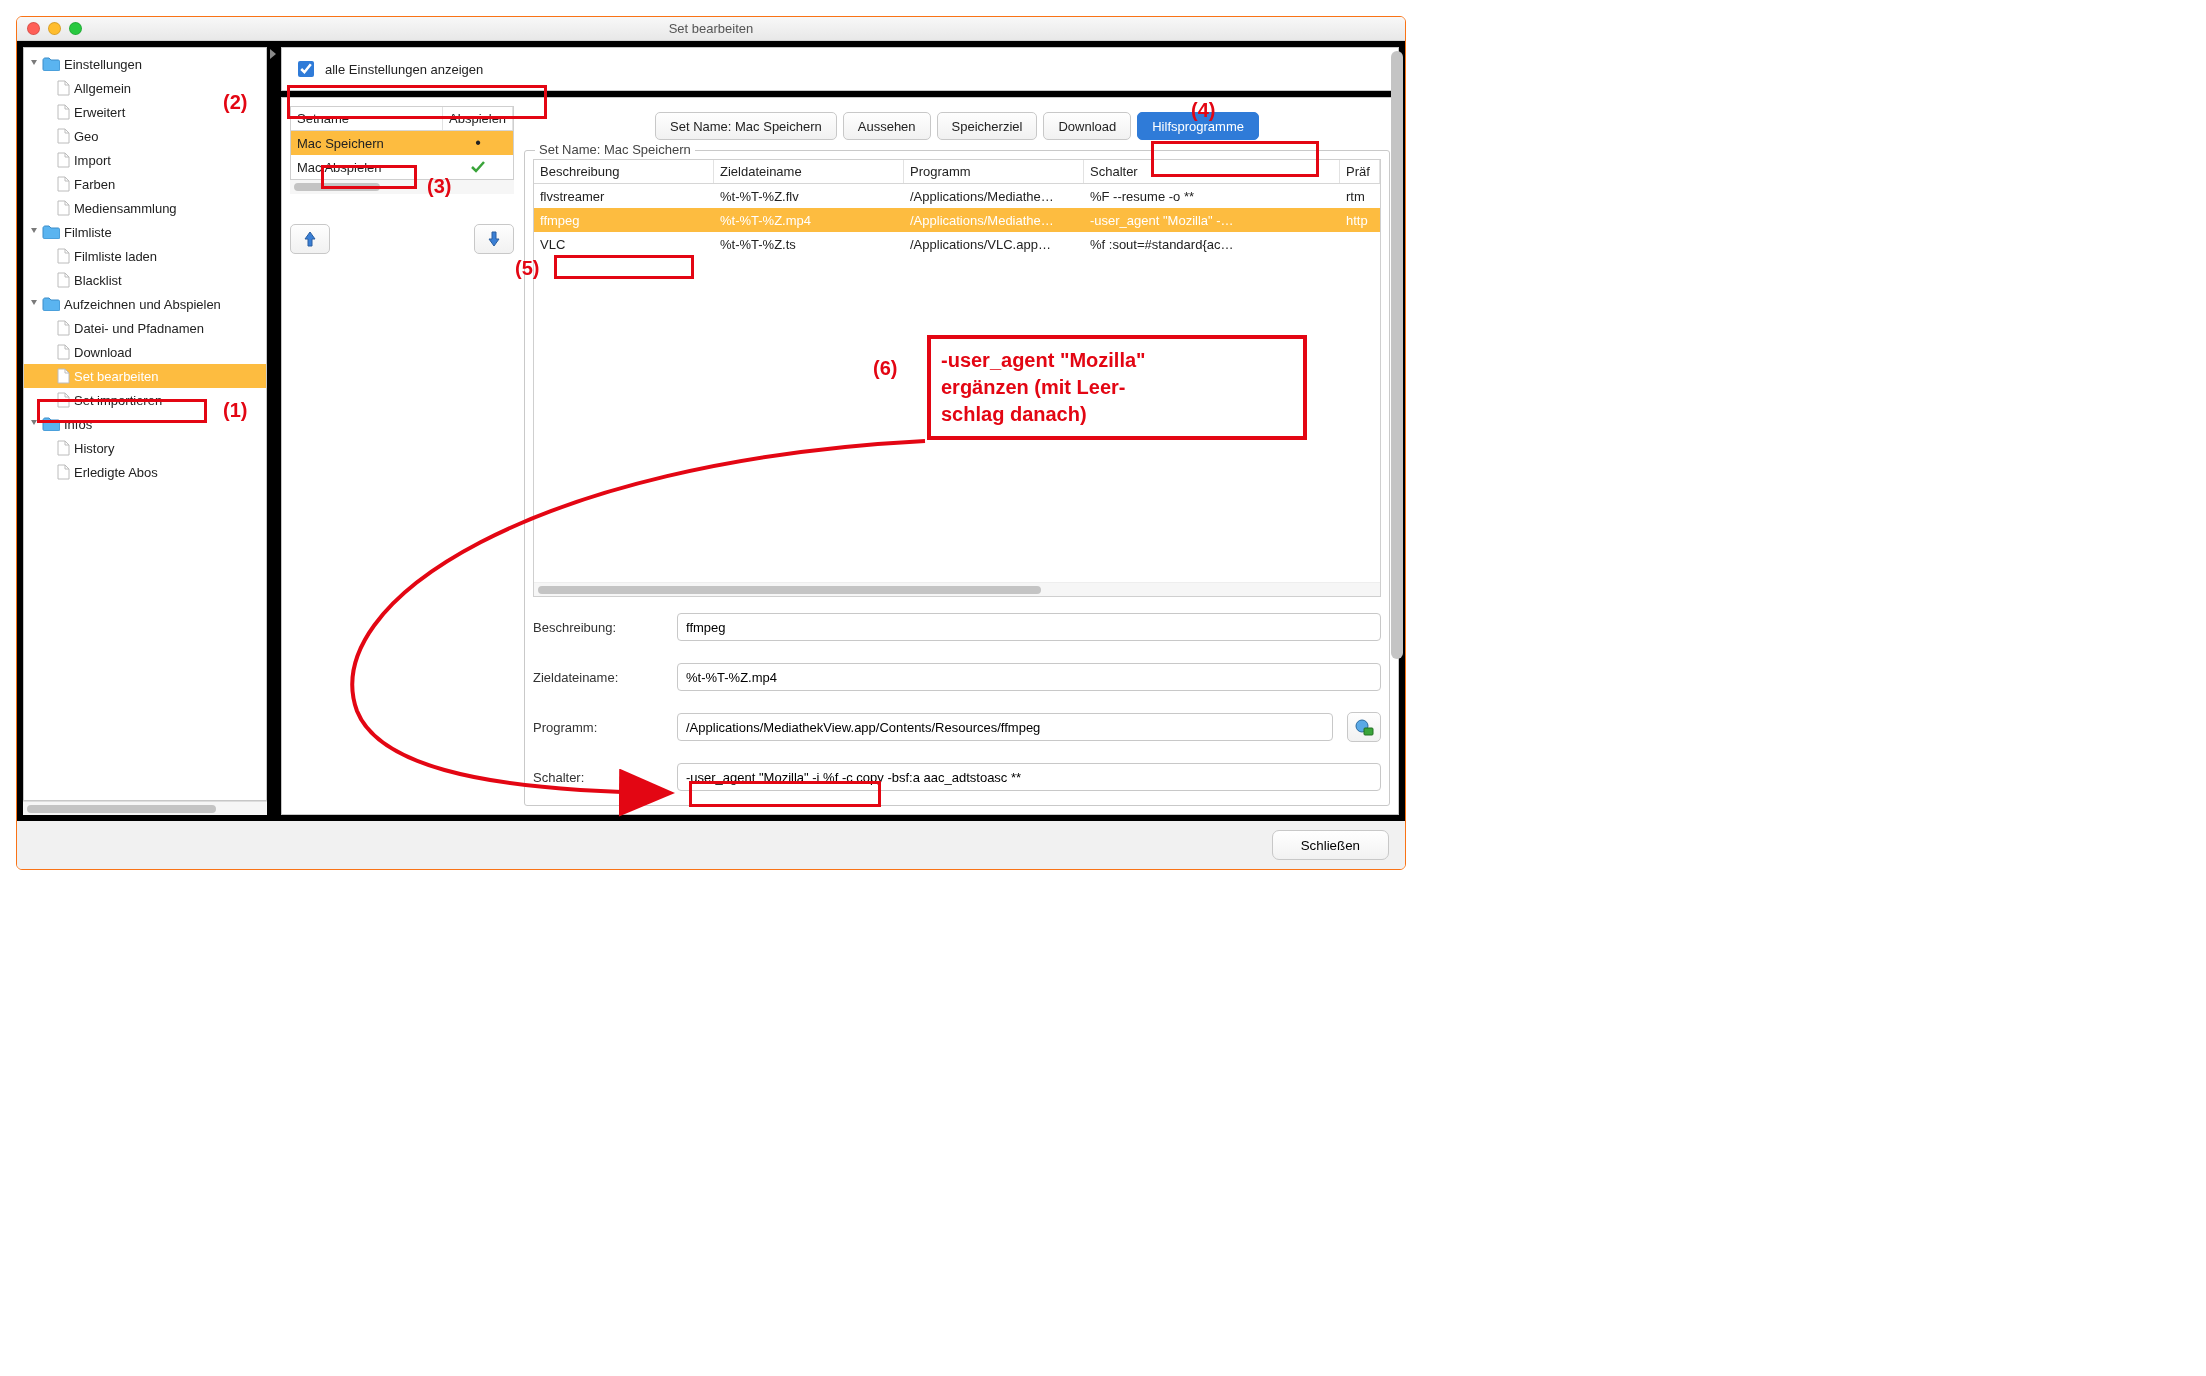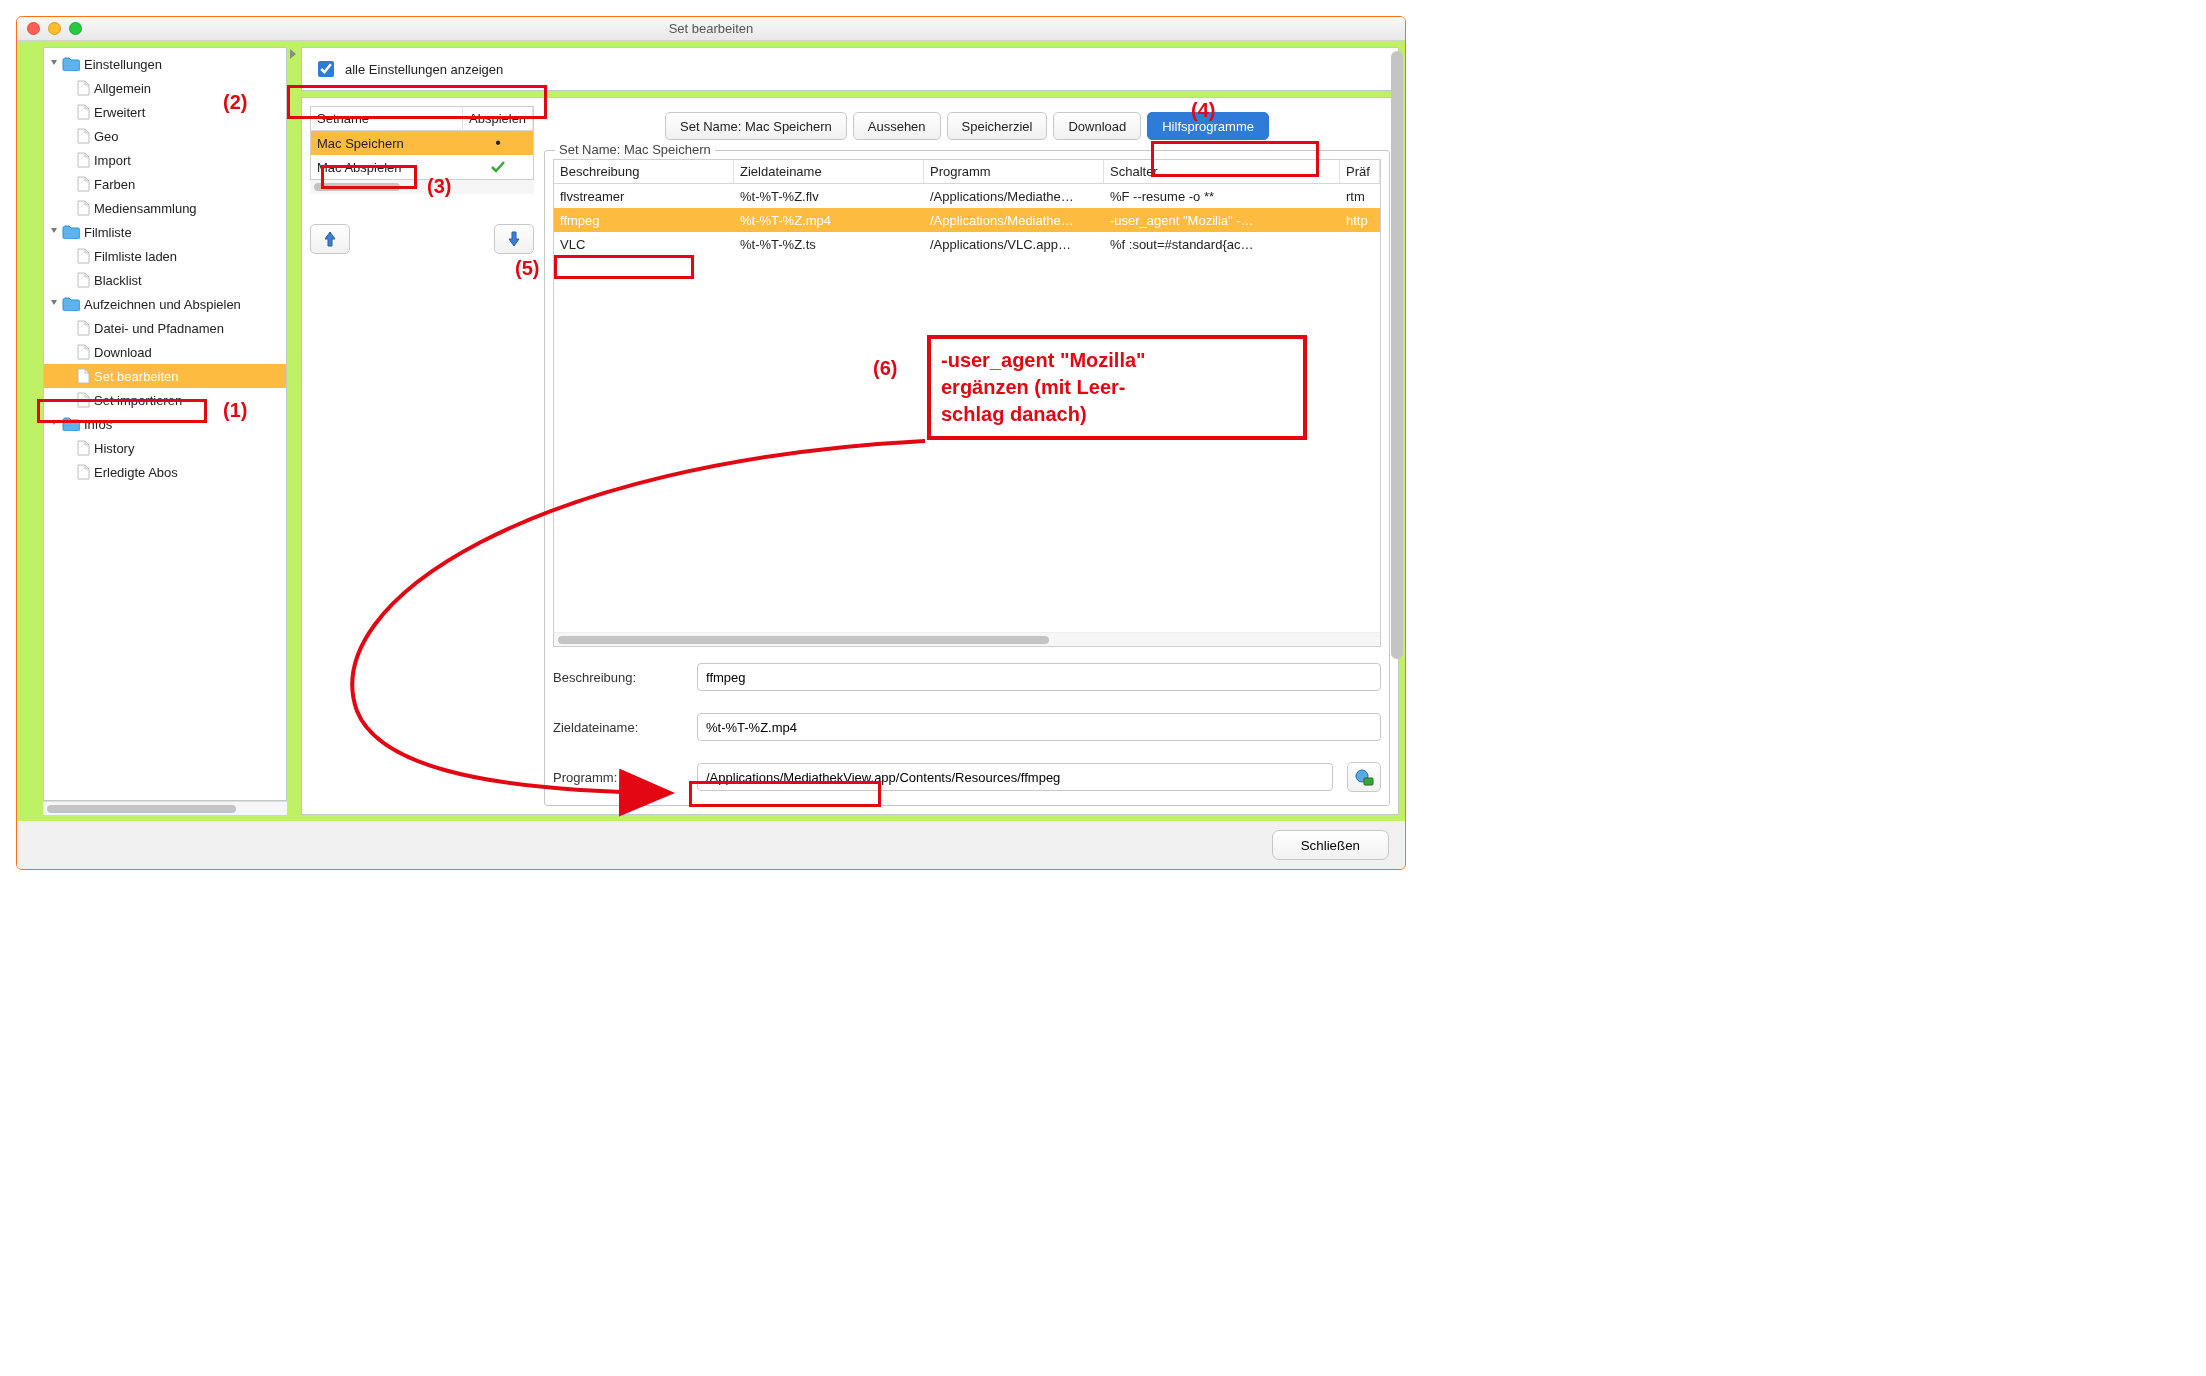--- a/index.html
+++ b/index.html
@@ -4,21 +4,21 @@
 <style>
   html, body { margin:0; padding:0; font-family: -apple-system, "Helvetica Neue", Arial, sans-serif; font-size:13px; color:#222; background:#fff; }
   * { box-sizing: border-box; }
   .window { width:1390px; border:1px solid #f97316; border-radius:6px; background:#fff; overflow:hidden; margin:16px;}
   
   .titlebar { height:24px; background:linear-gradient(#f8f8f8,#e8e8e8); border-bottom:1px solid #d2d2d2; position:relative; display:flex; align-items:center; }
   .traffic { position:absolute; left:10px; top:5px; display:flex; gap:8px; }
   .tl { width:13px; height:13px; border-radius:50%; border:1px solid rgba(0,0,0,.15);}
   .tl.red{background:#ff5f57;} .tl.yellow{background:#ffbd2e;} .tl.green{background:#28c940;}
   .titlebar .title { margin:0 auto; color:#555;}
-  .body { display:flex; height: 780px; position:relative; background:#bef264;padding-left:20px;}
+  .body { display:flex; height: 780px; position:relative; background:#000000;}
   
   .sidebar-wrap{ width:250px; display:flex; flex-direction:column; padding:6px 0 6px 6px;}
   .sidebar { flex:1; background:#fff; border:1px solid #c7c7c7; overflow:auto; padding-top:4px;}
   .tree-item { display:flex; align-items:center; height:24px; padding-left:6px; gap:4px; white-space:nowrap;}
   .tree-item.child{ padding-left:32px;}
   .tree-item.sel{ background:#fdbc40; color:#fff; }
   .folder-icon{ width:18px; height:14px; }
   .file-icon{ width:14px; height:16px; }
   .sidebar-scroll{height:14px;background:#f6f6f6;border-top:1px solid #ddd;display:flex;align-items:center;padding:0 4px;}
   .sidebar-scroll .thumb{height:8px;background:#c4c4c4;border-radius:4px;width:80%;}
@@ -360,20 +360,24 @@
               <div class="form-label">Programm:</div>
               <input class="form-input" value="/Applications/MediathekView.app/Contents/Resources/ffmpeg" style="">
               <div class="browse-btn">
                 <svg width="20" height="18" viewBox="0 0 20 18">
                   <circle cx="8" cy="8" r="6" fill="#5aa9e6" stroke="#2a6aa0"></circle>
                   <path d="M12 12 L17 16" stroke="#2a6aa0" stroke-width="2"></path>
                   <rect x="10" y="10" width="9" height="7" rx="1" fill="#3aa43a" stroke="#207020"></rect>
                 </svg>
               </div>
             </div>
+            <div class="form-row">
+              <div class="form-label">Schalter:</div>
+              <input class="form-input" value="-user_agent &quot;Mozilla&quot; -i %f -c copy -bsf:a aac_adtstoasc **" style="">
+            </div>
           </div>
         </div>
       </div>
     </div>
 
     <div class="outer-scroll">
         <div class="thumb"></div>
       </div>
 
     <div class="overlay">

